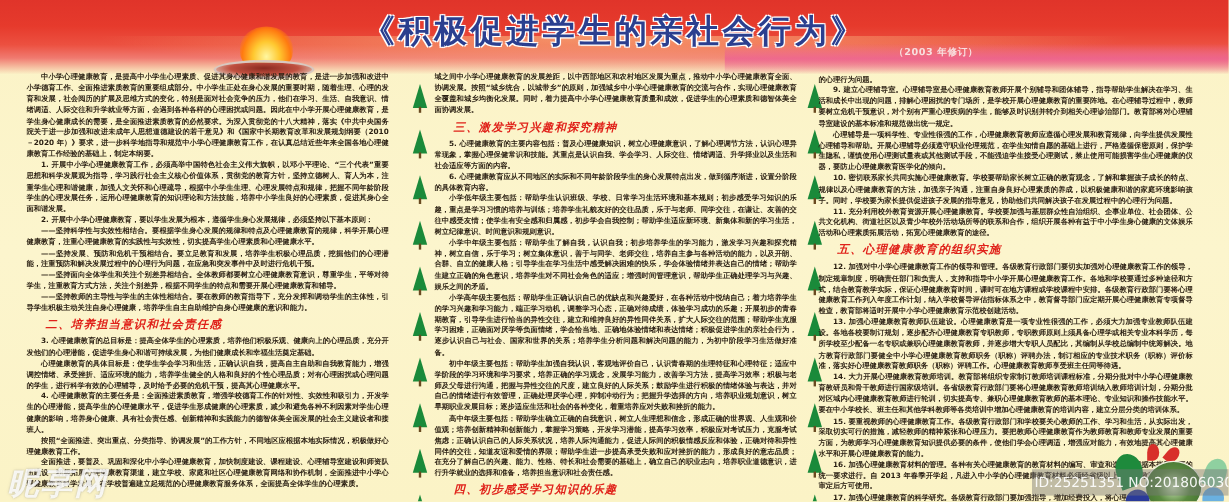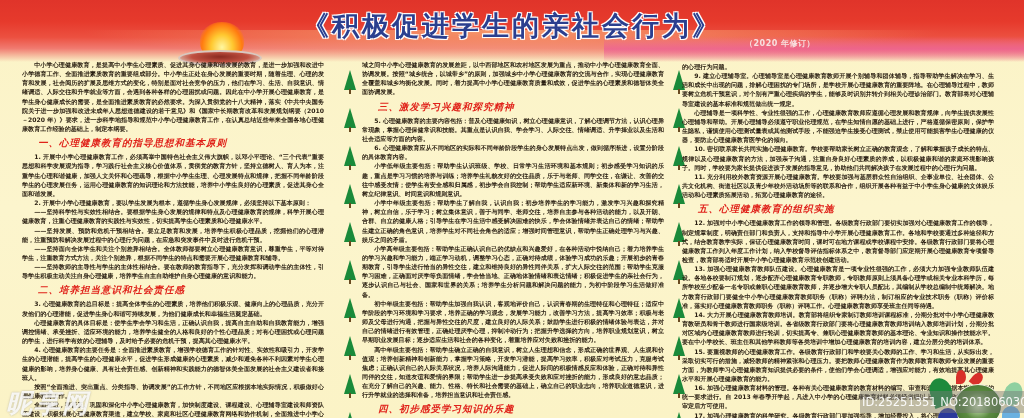--- a/index.html
+++ b/index.html
@@ -125,25 +125,24 @@
 <div class="poster">
   <div class="banner"></div>
   <div class="banner-swoosh"></div>
   <div class="banner-pink"></div>
   <div class="flame-bowl">
     <div class="flame"></div>
     <div class="bowl"></div>
   </div>
 
   <div class="title">《积极促进学生的亲社会行为》</div>
-  <div class="subtitle">（2020 年修订）</div>
+  <div class="subtitle">（2003 年修订）</div>
 
   <div class="col col1">
     <div class="p">中小学心理健康教育，是提高中小学生心理素质、促进其身心健康和谐发展的教育，是进一步加强和改进中小学德育工作、全面推进素质教育的重要组成部分。中小学生正处在身心发展的重要时期，随着生理、心理的发育和发展，社会阅历的扩展及思维方式的变化，特别是面对社会竞争的压力，他们在学习、生活、自我意识、情绪调适、人际交往和升学就业等方面，会遇到各种各样的心理困扰或问题。因此在中小学开展心理健康教育，是学生身心健康成长的需要，是全面推进素质教育的必然要求。为深入贯彻党的十八大精神，落实《中共中央国务院关于进一步加强和改进未成年人思想道德建设的若干意见》和《国家中长期教育改革和发展规划纲要（2010－2020 年）》要求，进一步科学地指导和规范中小学心理健康教育工作，在认真总结近些年来全国各地心理健康教育工作经验的基础上，制定本纲要。</div>
-    <div class="heading">一、心理健康教育的指导思想和基本原则</div>
     <div class="p">1. 开展中小学心理健康教育工作，必须高举中国特色社会主义伟大旗帜，以邓小平理论、“三个代表”重要思想和科学发展观为指导，学习践行社会主义核心价值体系，贯彻党的教育方针，坚持立德树人、育人为本，注重学生心理和谐健康，加强人文关怀和心理疏导，根据中小学生生理、心理发展特点和规律，把握不同年龄阶段学生的心理发展任务，运用心理健康教育的知识理论和方法技能，培养中小学生良好的心理素质，促进其身心全面和谐发展。</div>
     <div class="p">2. 开展中小学心理健康教育，要以学生发展为根本，遵循学生身心发展规律，必须坚持以下基本原则：</div>
     <div class="p">——坚持科学性与实效性相结合。要根据学生身心发展的规律和特点及心理健康教育的规律，科学开展心理健康教育，注重心理健康教育的实践性与实效性，切实提高学生心理素质和心理健康水平。</div>
     <div class="p">——坚持发展、预防和危机干预相结合。要立足教育和发展，培养学生积极心理品质，挖掘他们的心理潜能，注重预防和解决发展过程中的心理行为问题，在应急和突发事件中及时进行危机干预。</div>
     <div class="p">——坚持面向全体学生和关注个别差异相结合。全体教师都要树立心理健康教育意识，尊重学生，平等对待学生，注重教育方式方法，关注个别差异，根据不同学生的特点和需要开展心理健康教育和辅导。</div>
     <div class="p">——坚持教师的主导性与学生的主体性相结合。要在教师的教育指导下，充分发挥和调动学生的主体性，引导学生积极主动关注自身心理健康，培养学生自主自助维护自身心理健康的意识和能力。</div>
     <div class="heading">二、培养担当意识和社会责任感</div>
     <div class="p">3. 心理健康教育的总目标是：提高全体学生的心理素质，培养他们积极乐观、健康向上的心理品质，充分开发他们的心理潜能，促进学生身心和谐可持续发展，为他们健康成长和幸福生活奠定基础。</div>
     <div class="p">心理健康教育的具体目标是：使学生学会学习和生活，正确认识自我，提高自主自助和自我教育能力，增强调控情绪、承受挫折、适应环境的能力，培养学生健全的人格和良好的个性心理品质；对有心理困扰或心理问题的学生，进行科学有效的心理辅导，及时给予必要的危机干预，提高其心理健康水平。</div>
     <div class="p">4. 心理健康教育的主要任务是：全面推进素质教育，增强学校德育工作的针对性、实效性和吸引力，开发学生的心理潜能，提高学生的心理健康水平，促进学生形成健康的心理素质，减少和避免各种不利因素对学生心理健康的影响，培养身心健康、具有社会责任感、创新精神和实践能力的德智体美全面发展的社会主义建设者和接班人。</div>

